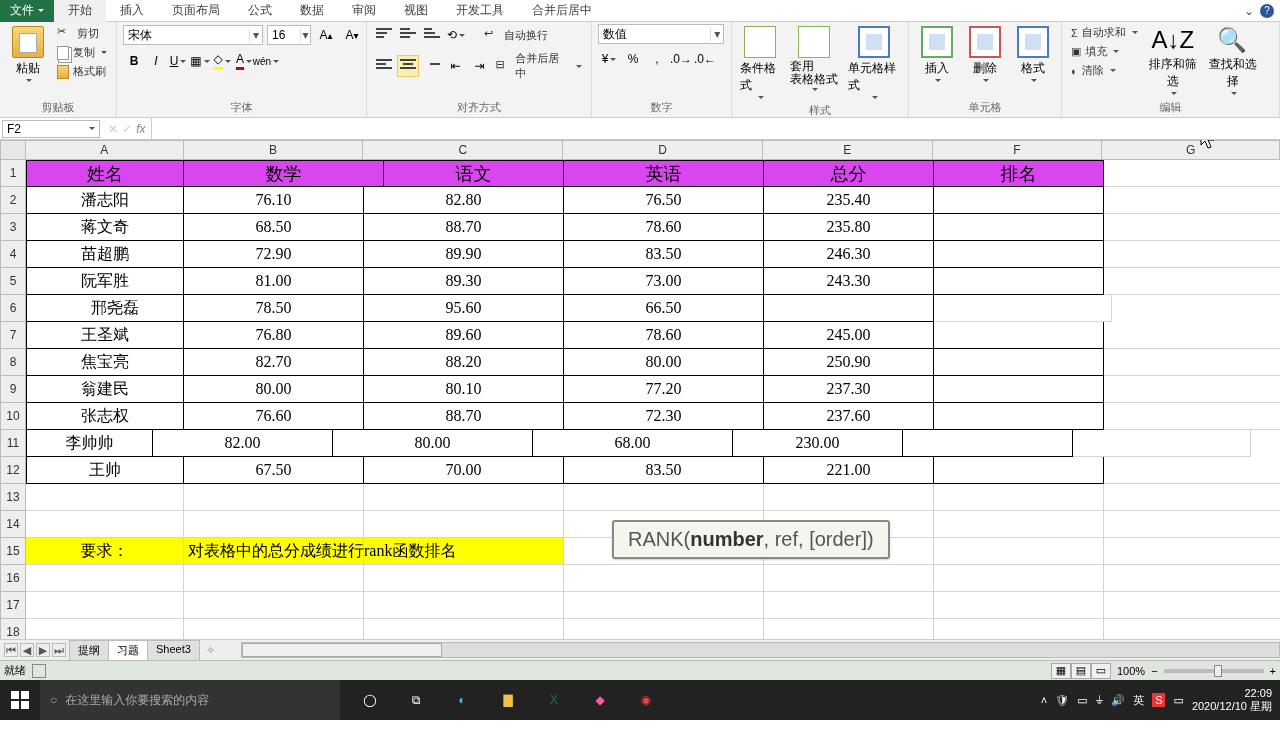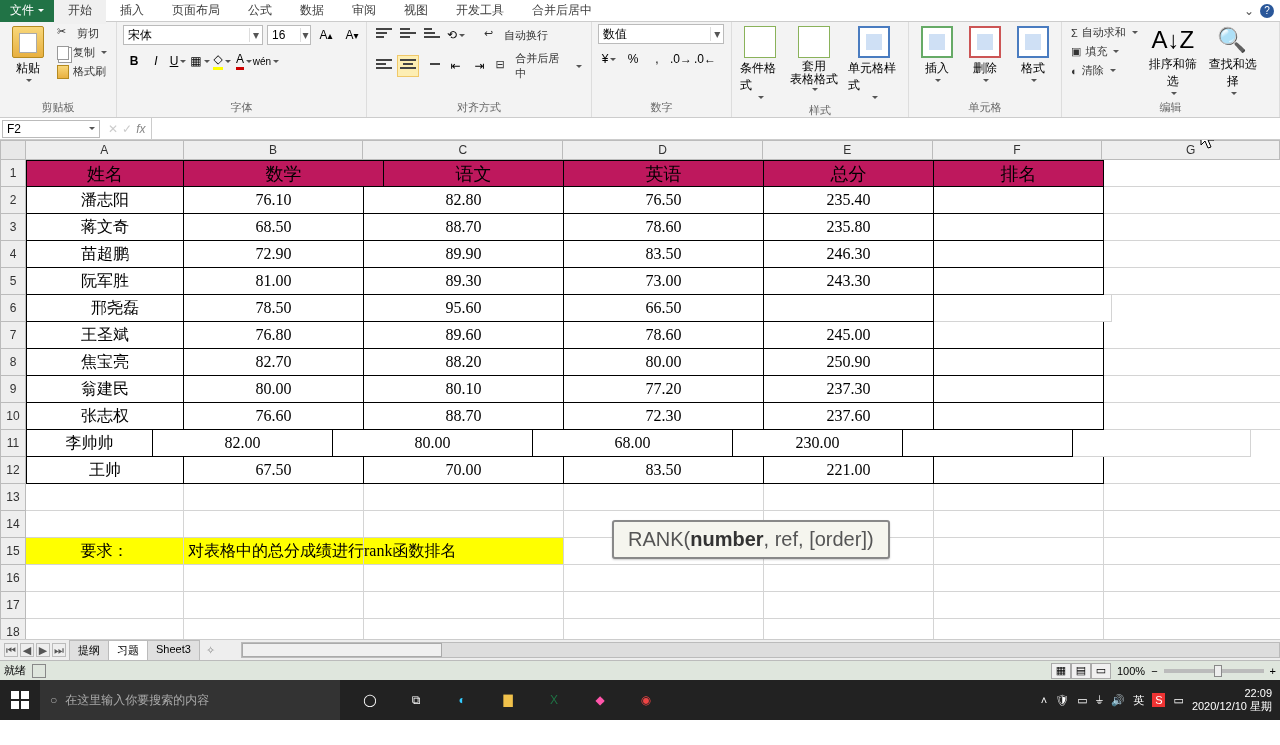--- a/index.html
+++ b/index.html
@@ -61,21 +61,21 @@
 .grid-wrap { position:relative; height: 500px; overflow:hidden; border-bottom:1px solid #ccc;}
 .col-headers { display:flex; position:sticky; top:0; background:#e8e8e8; }
 .col-headers .corner { width:26px; height:20px; border:1px solid #bbb; background:#e8e8e8; }
 .col-headers .ch { height:20px; border:1px solid #bbb; border-left:none; display:flex; align-items:center; justify-content:center; color:#333; background:#eee; }
 .grid-body { display:flex; }
 .row-headers { display:flex; flex-direction:column; }
 .row-headers .rh { width:26px; height:27px; border:1px solid #bbb; border-top:none; display:flex; align-items:center; justify-content:center; background:#eee; color:#333; }
 .cells { position:relative; }
 .row { display:flex; height:27px; }
 .cell { border:1px solid #d0d0d0; border-top:none; border-left:none; display:flex; align-items:center; justify-content:center; font-family: SimSun, serif; font-size:16px; overflow:hidden; white-space:nowrap;}
-.cell.hdr { background:#be185d; font-size:18px; }
+.cell.hdr { background:#d946ef; font-size:18px; }
 .data-row .cell { border:1px solid #000; border-top:none; border-left:none; }
 .data-row:first-child .cell { border-top:1px solid #000; }
 .data-row .cell:first-child { border-left:1px solid #000; }
 .empty-row .cell { border-color:#d4d4d4; }
 .yellow { background:#ffff00; }
 .note-text { font-size:16px; justify-content:flex-start; padding-left:4px;}
 .tooltip-box { position:absolute; border:2px solid #888; background:#f5f5ee; border-radius:3px; padding:6px 14px; font-size:20px; font-family: Arial, sans-serif; color:#555; box-shadow: 0 1px 2px rgba(0,0,0,0.2);}
 .tooltip-box b { color:#333; }
 
 
@@ -281,21 +281,21 @@
 
   <div class="ribbon-group">
     <div class="ribbon-group-body">
       <div class="big-btn">
           <div class="big-ico-table"></div>
           <span>条件格式</span>
           <span class="drop"></span>
         </div>
       <div class="big-btn" style="width:56px">
           <div class="big-ico-table"></div>
-          <span style="white-space:pre; text-align:center; line-height:1.1">套用
+          <span style="white-space:pre; line-height:1.1">套用
 表格格式</span>
           <span class="drop"></span>
         </div>
       <div class="big-btn" style="width:56px">
           <div class="big-ico-cell"></div>
           <span>单元格样式</span>
           <span class="drop"></span>
         </div>
     </div>
     <div class="ribbon-group-label">样式</div>

